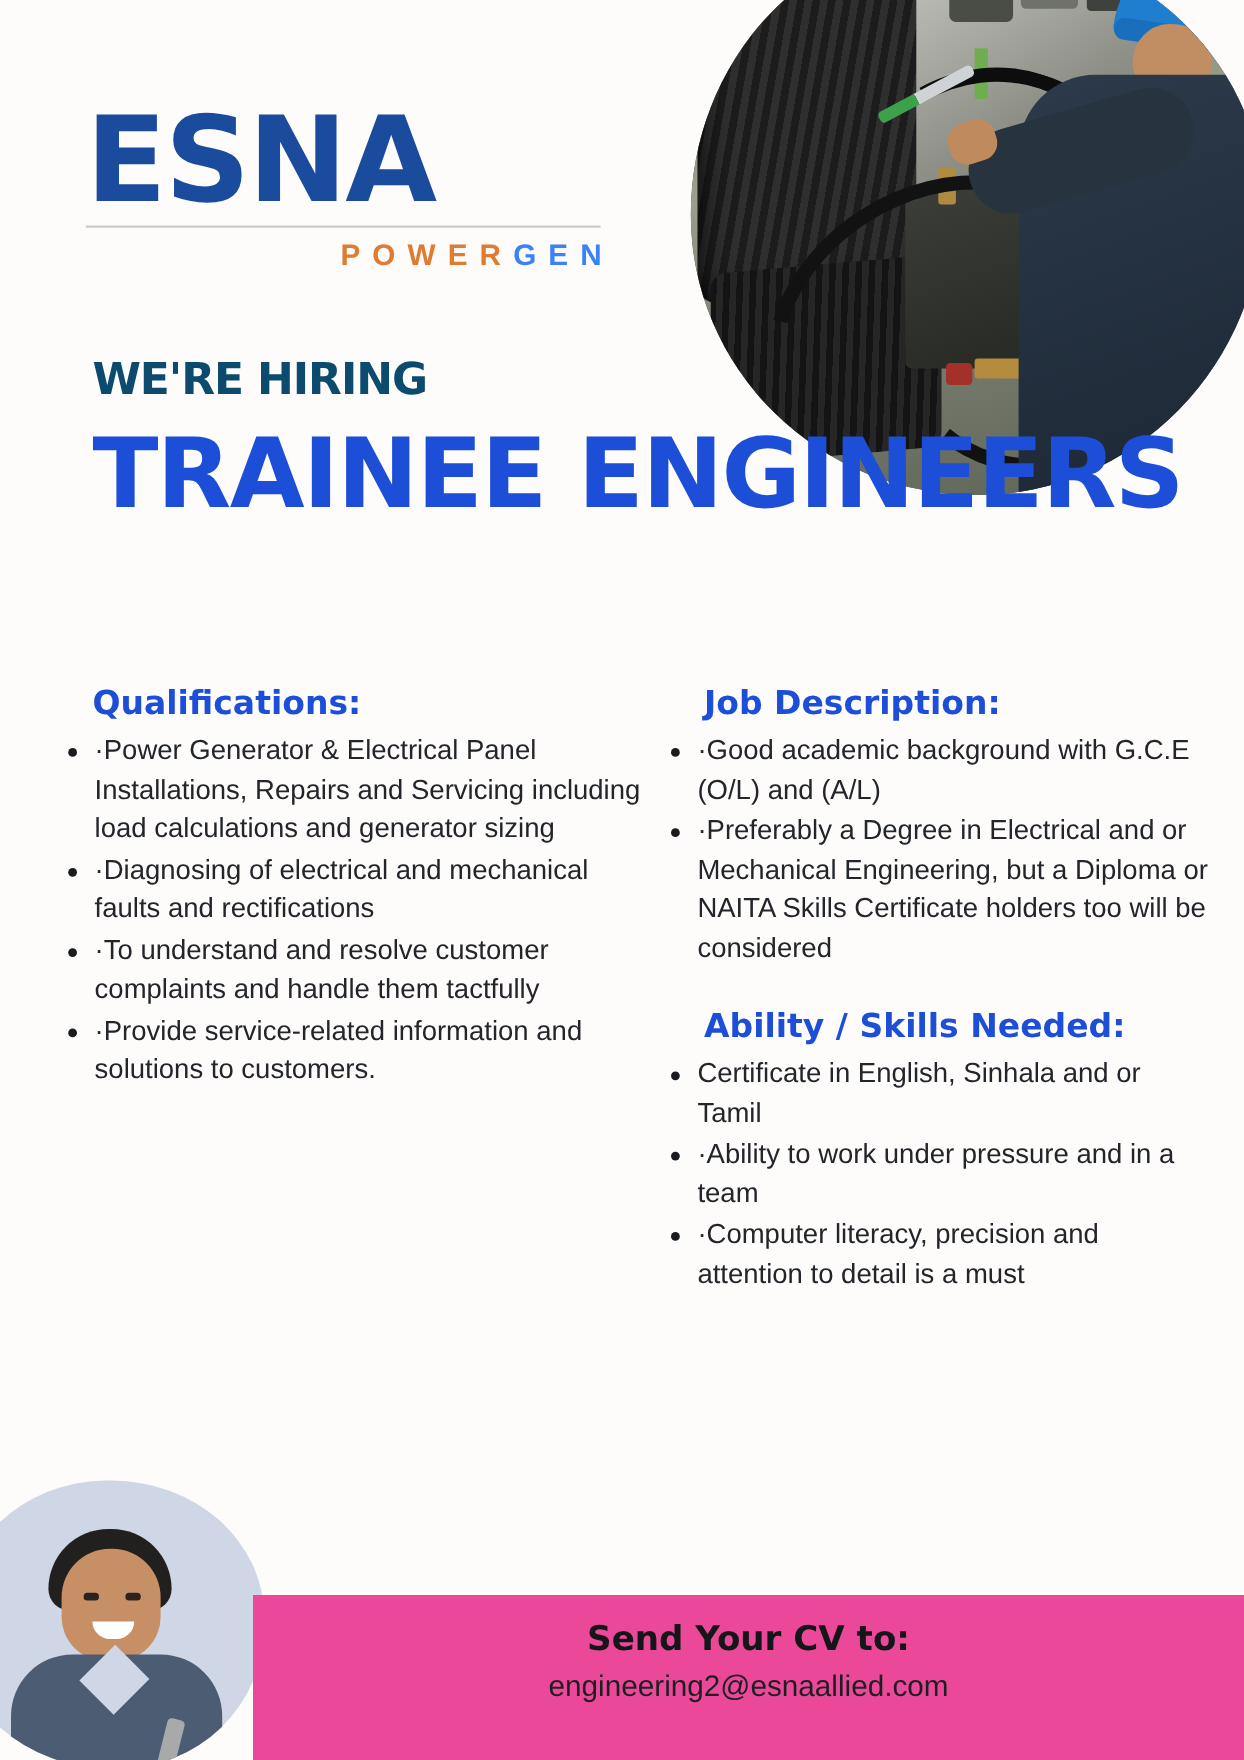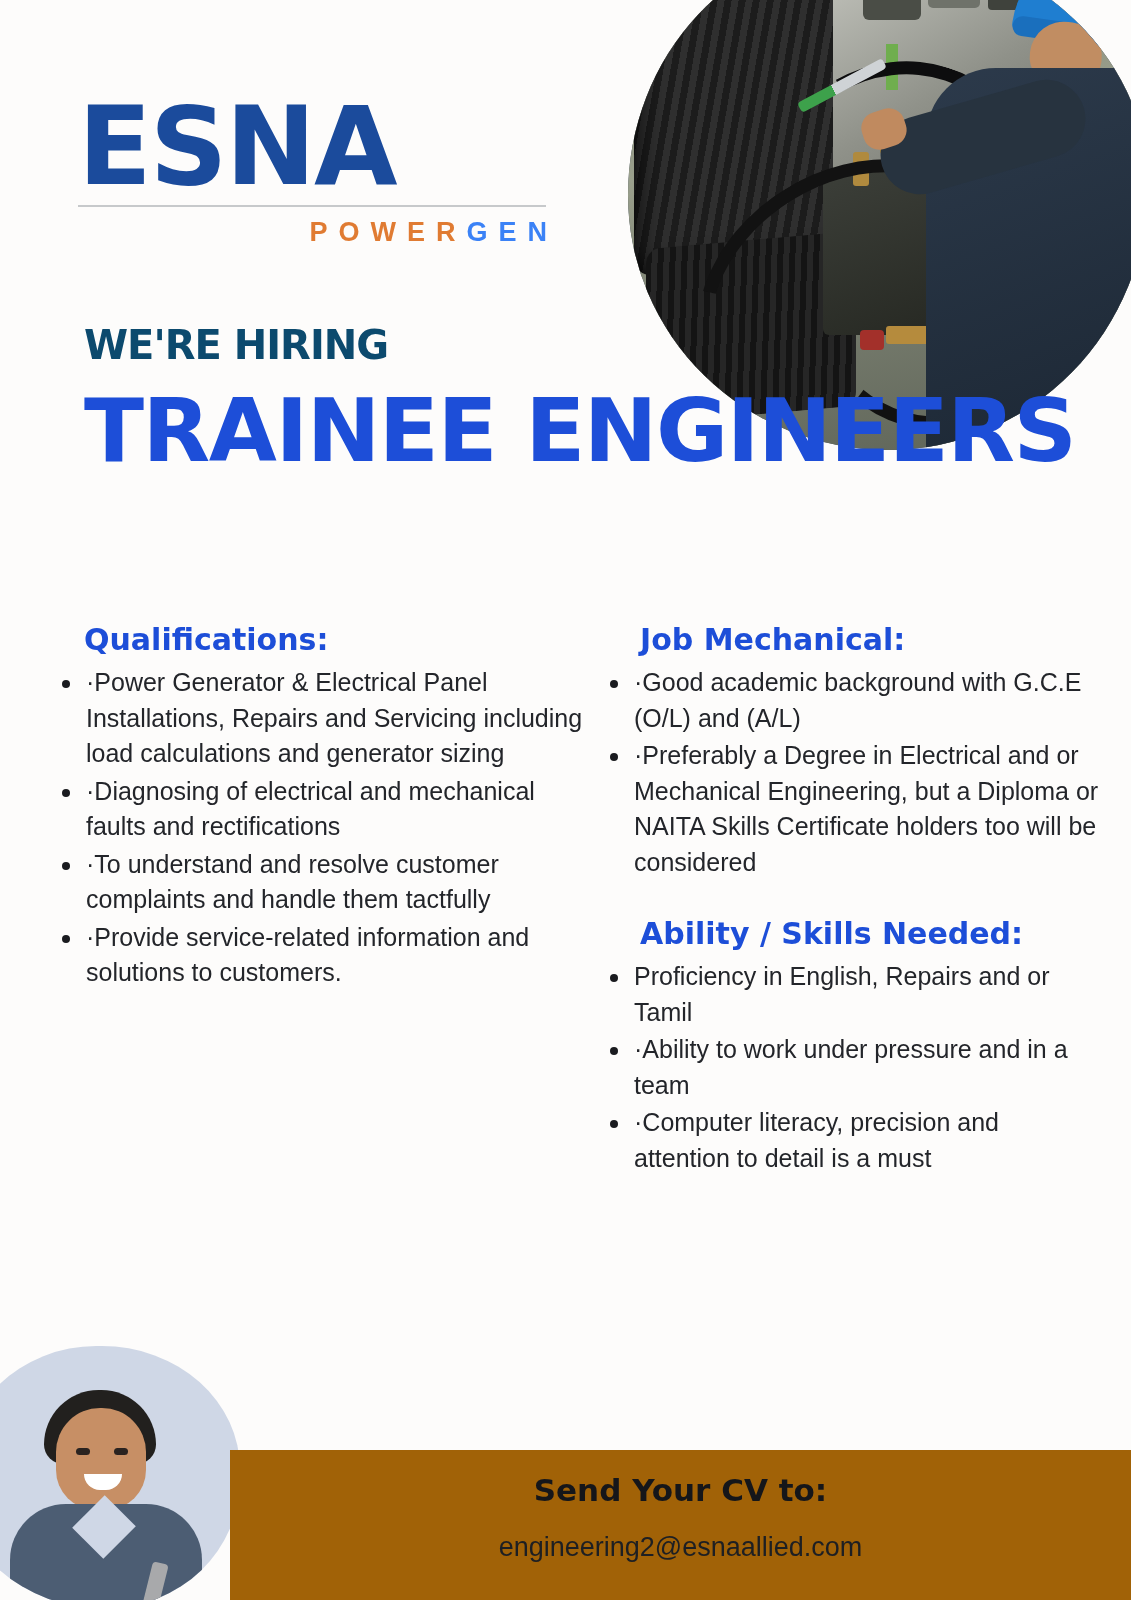--- a/index.html
+++ b/index.html
@@ -230,32 +230,32 @@
   .p-tool {
     position: absolute; left: 186px; top: 216px; width: 16px; height: 74px;
     background: #a8a9ab; border-radius: 4px; transform: rotate(14deg);
   }
 
   
   .footer {
     position: absolute;
     left: 230px; right: 0; bottom: 0;
     height: 150px;
-    background: #a16207;
+    background: #ec4899;
     padding-top: 22px;
     text-align: center;
   }
   .footer-title {
     font-family: "DejaVu Sans", sans-serif;
     font-weight: bold;
     font-size: 31px;
     color: #15161a;
   }
   .footer-mail {
-    margin-top: 24px;
+    margin-top: 10px;
     font-size: 27px;
     color: #1d1f23;
   }
 </style>
 </head>
 <body>
 
 <div class="photo-blob">
   <div class="photo-inner">
     <div class="mach-bg"></div>
@@ -303,29 +303,29 @@
   <div class="sec-title">Qualifications:</div>
   <ul class="points">
     <li>·Power Generator &amp; Electrical Panel Installations, Repairs and Servicing including load calculations and generator sizing</li>
     <li>·Diagnosing of electrical and mechanical faults and rectifications</li>
     <li>·To understand and resolve customer complaints and handle them tactfully</li>
     <li>·Provide service-related information and solutions to customers.</li>
   </ul>
 </div>
 
 <div class="col col-right">
-  <div class="sec-title center-ish">Job Mechanical:</div>
+  <div class="sec-title center-ish">Job Description:</div>
   <ul class="points">
     <li>·Good academic background with G.C.E (O/L) and (A/L)</li>
     <li>·Preferably a Degree in Electrical and or Mechanical Engineering, but a Diploma or NAITA Skills Certificate holders too will be considered</li>
   </ul>
   <div class="gap-block"></div>
   <div class="sec-title center-ish">Ability / Skills Needed:</div>
   <ul class="points">
-    <li>Proficiency in English, Repairs and or Tamil</li>
+    <li>Certificate in English, Sinhala and or Tamil</li>
     <li>·Ability to work under pressure and in a team</li>
     <li>·Computer literacy, precision and attention to detail is a must</li>
   </ul>
 </div>
 
 <div class="person-blob">
   <div class="p-hair"></div>
   <div class="p-face"></div>
   <div class="p-eye-l"></div>
   <div class="p-eye-r"></div>

